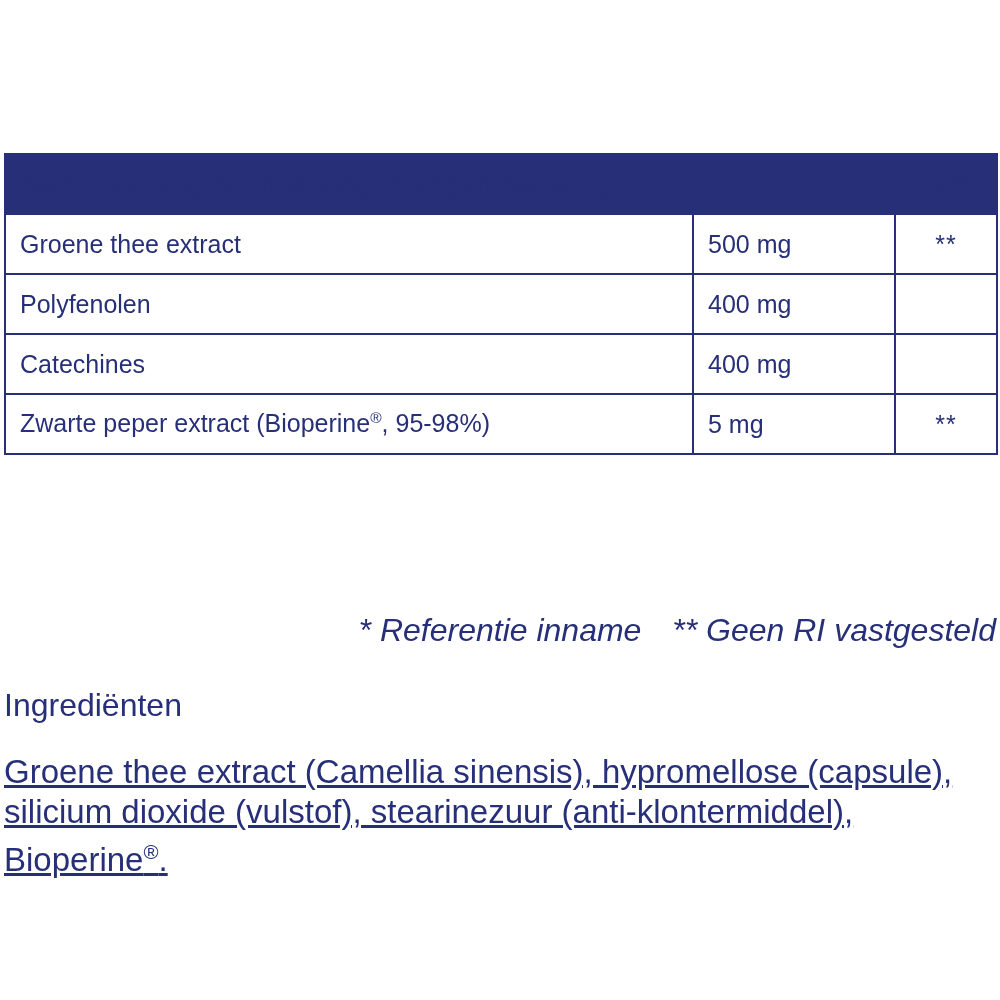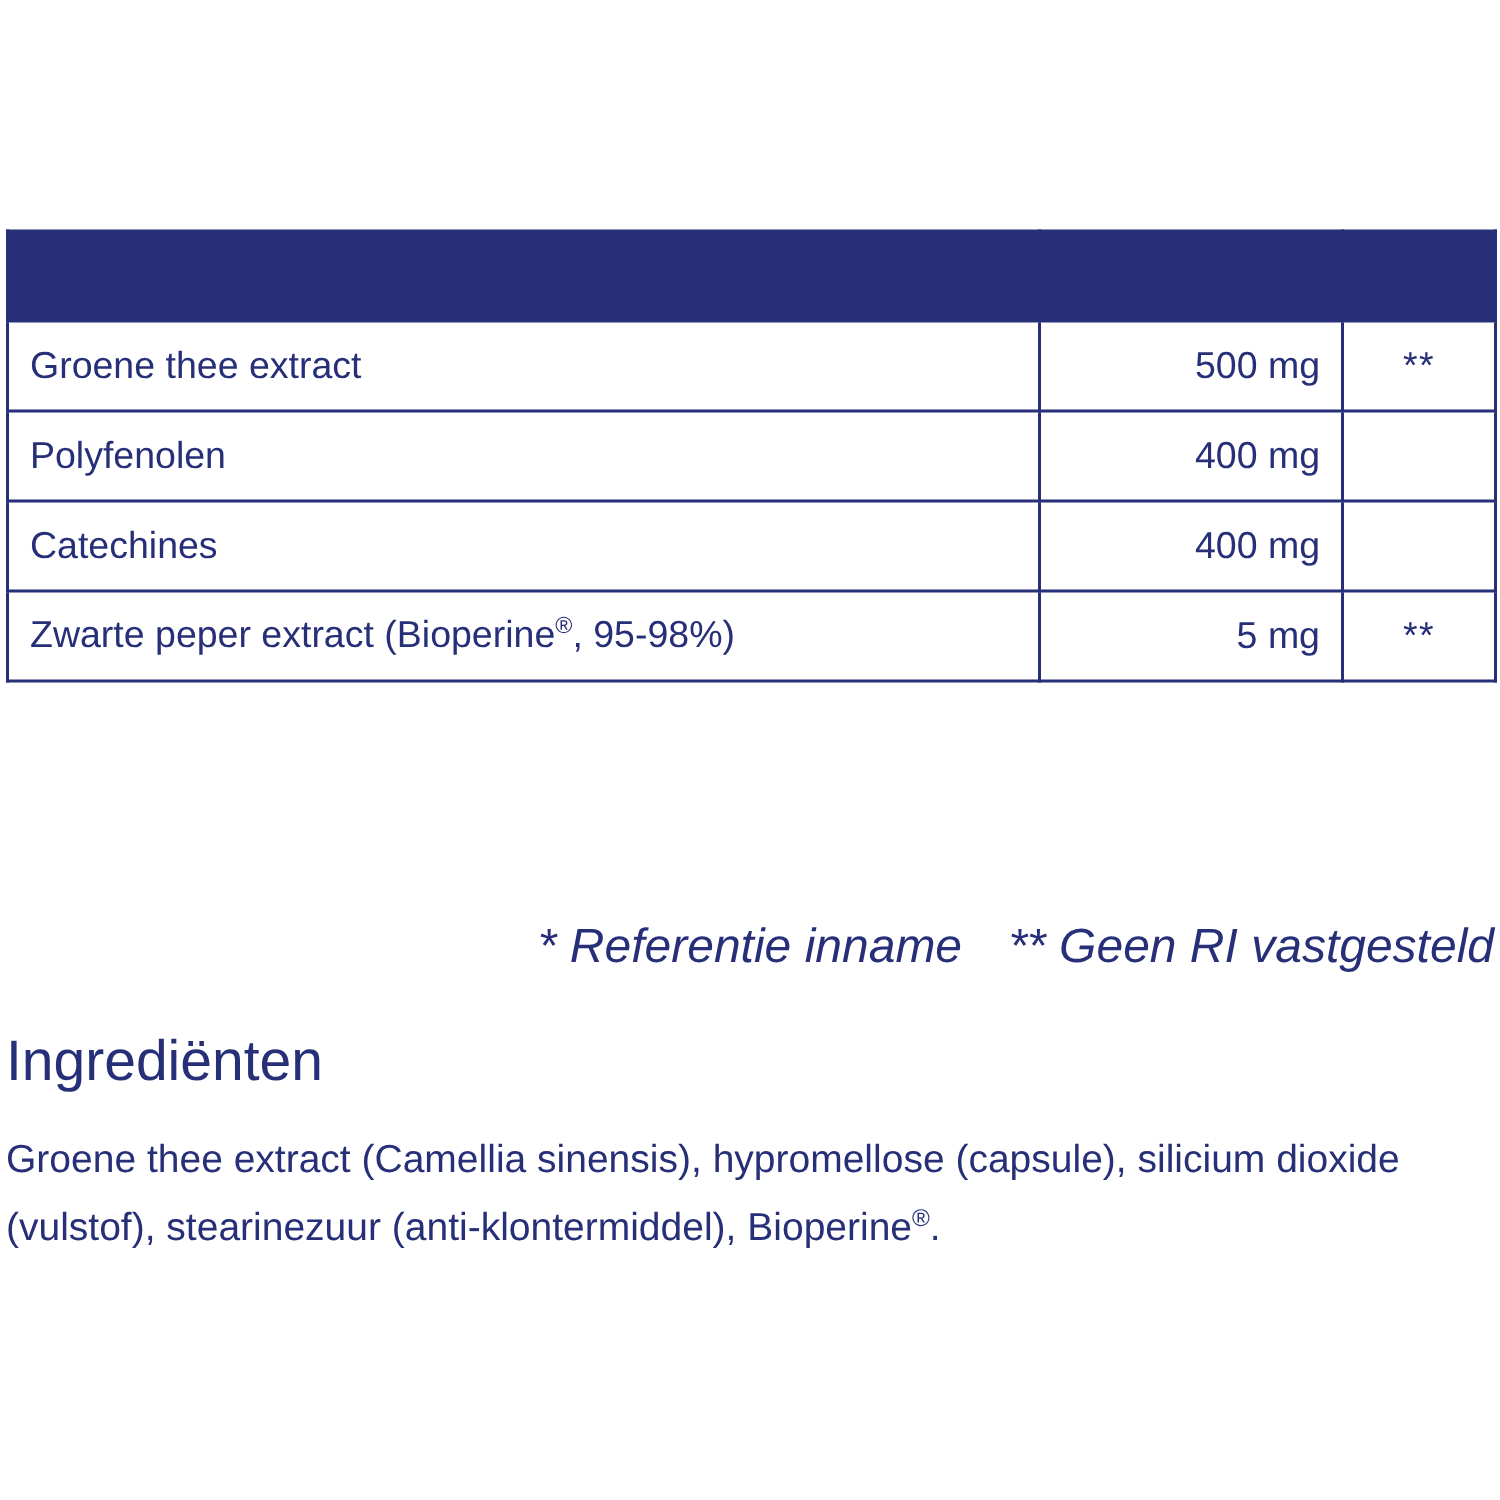--- a/index.html
+++ b/index.html
@@ -50,21 +50,21 @@
     background: #262f77;
     color: #ffffff;
     height: 66px;
     font-size: 29px;
     border-color: #262f77;
   }
   thead th.head-name { text-align: left; }
   thead th.head-val  { text-align: right; border-right: 2px solid #262f77;}
   thead th.head-ri   { text-align: center; }
 
-  td.val { text-align: right; }
+  td.val { }
   td.ri  { text-align: center; letter-spacing: 1px; }
   td.name { text-align: left; }
   td.name.italic { font-style: italic; }
   td.name.indent { }
   .sup { font-size: 0.62em; vertical-align: super; }
 
   
   .footnotes {
     position: absolute;
     left: 0;
@@ -78,33 +78,34 @@
     color: #262f77;
   }
   .footnotes .fn { display: inline-block; }
   .footnotes .fn + .fn { margin-left: 22px; }
 
   
   .ing-title {
     position: absolute;
     left: 4px;
     top: 687px;
-    font-size: 38px;
+    font-size: 32px;
     color: #262f77;
     font-weight: normal;
     margin: 0;
   }
   .ing-body {
     position: absolute;
     left: 4px;
     top: 752px;
     width: 992px;
-    font-size: 26px;
+    font-size: 33px;
     line-height: 40px;
     color: #262f77;
+    text-decoration: underline;
   }
 </style>
 </head>
 <body>
 
 <div class="page">
 
   <div class="table-wrap">
     <table class="nutri">
       <colgroup>

